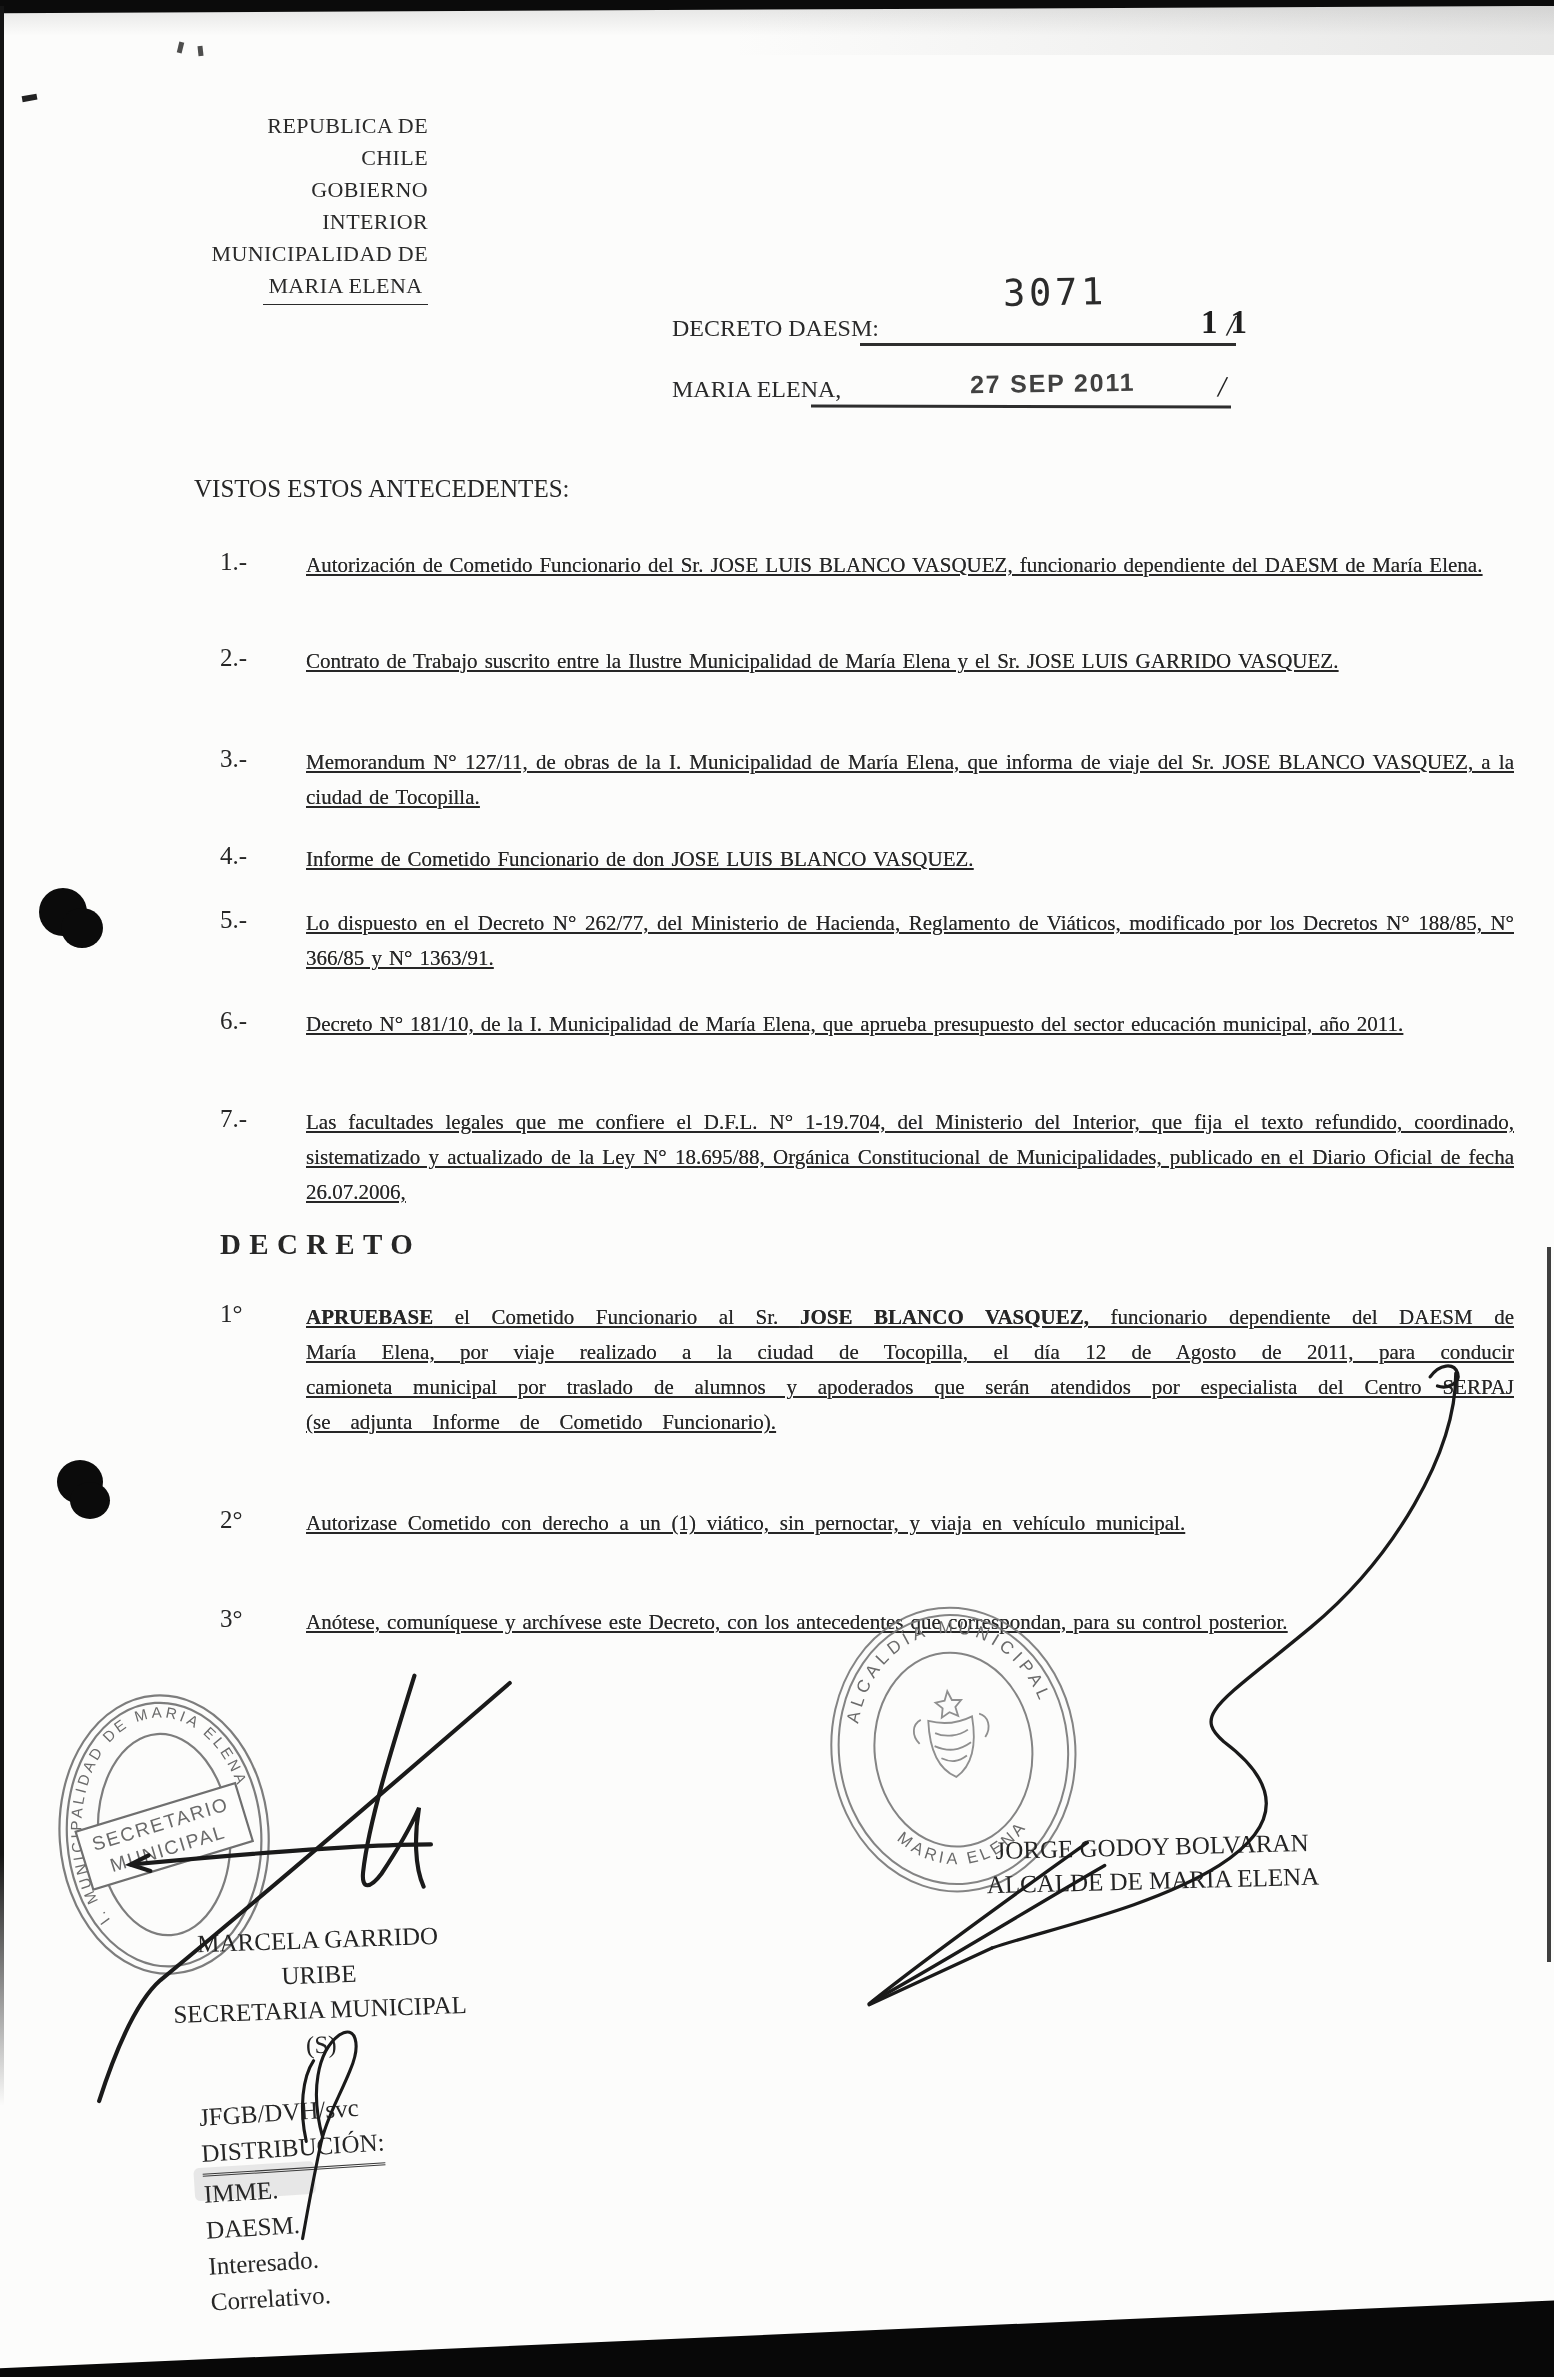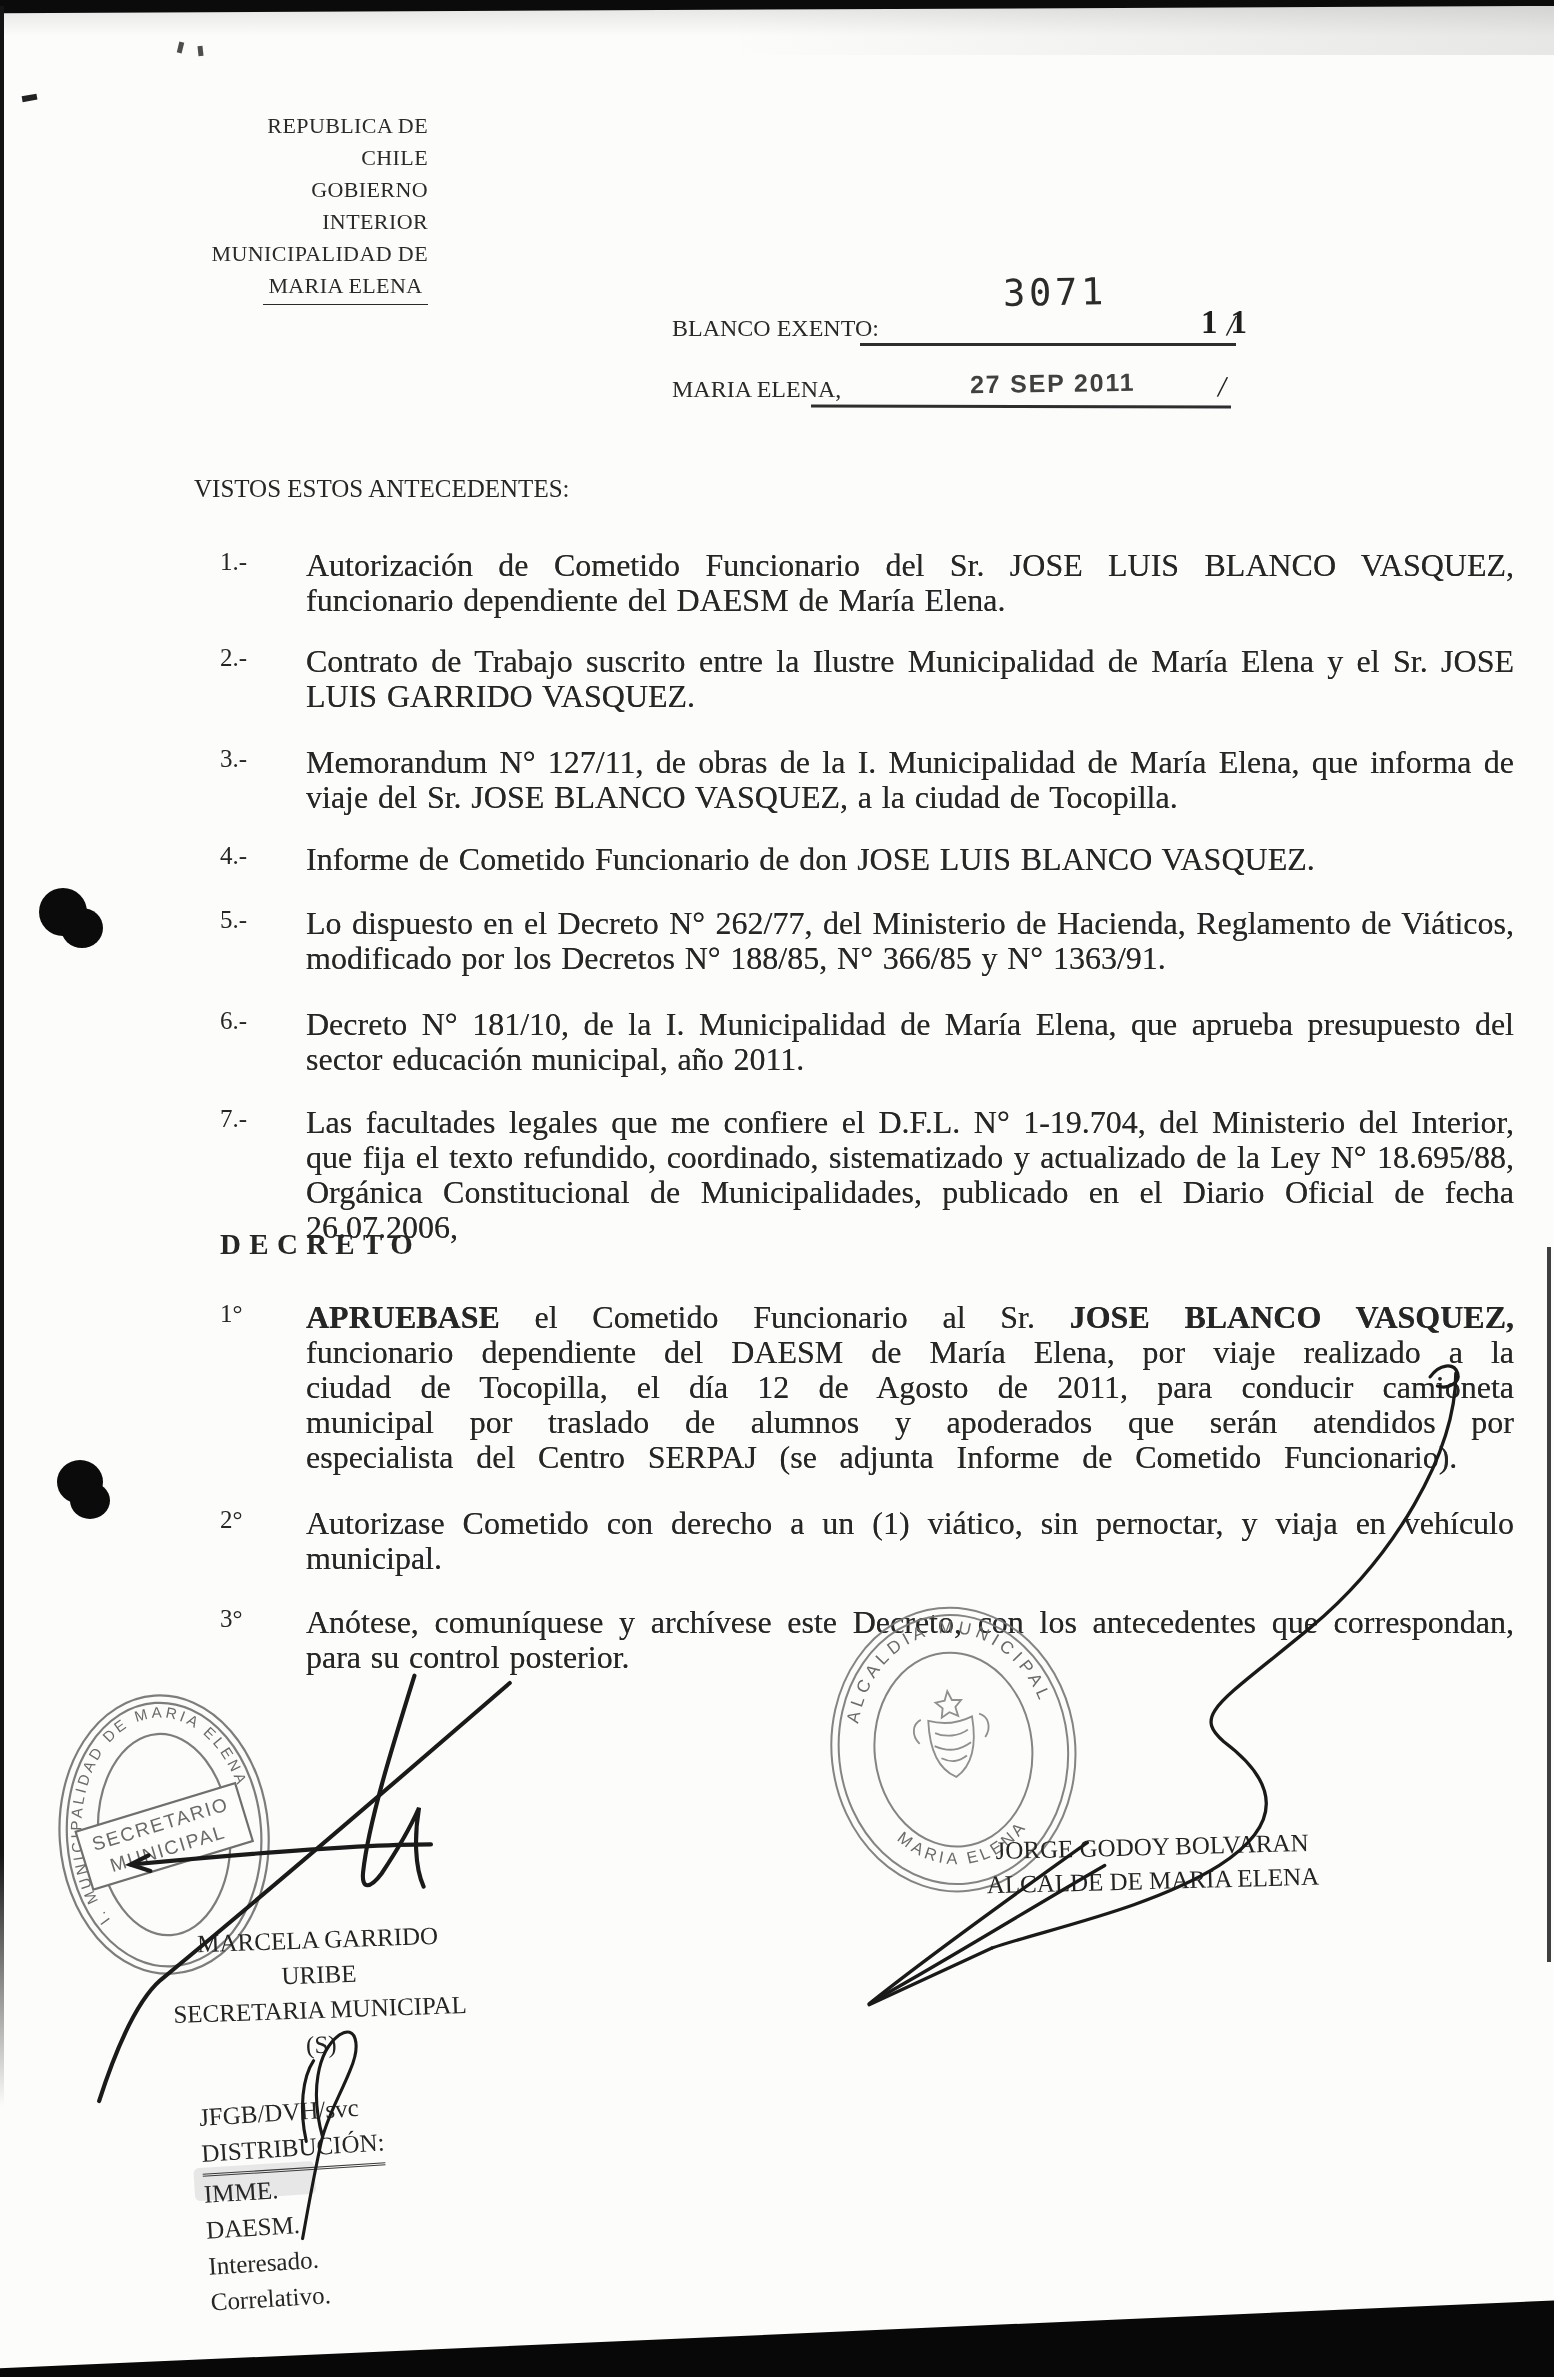--- a/index.html
+++ b/index.html
@@ -32,22 +32,22 @@
   .stamp-num{font-family:"DejaVu Sans Mono",monospace;font-size:37px;
     letter-spacing:3.7px;color:#2b2b2b;transform:rotate(-1deg);}
   .hand-num{font-size:33px;font-weight:700;letter-spacing:14.7px;color:#1e1e1e;}
   .slash{font-size:31px;color:#222;transform:rotate(8deg);}
   .uline{height:2.8px;background:#2e2e2e;}
   .date-stamp{font-family:"Liberation Sans",sans-serif;font-weight:700;
     font-size:25px;letter-spacing:1.8px;color:#333;opacity:.93;transform:rotate(-.8deg);}
   .title{font-size:25px;color:#262626;}
   .para-row{left:220px;width:1295px;}
   .para-row .num{position:absolute;left:0;top:0;font-size:25px;}
-  .para-row .txt{margin-left:86px;width:1208px;font-size:32px;line-height:35px;
-    text-align:justify;word-spacing:1.8px;text-shadow:0 0 0.5px rgba(40,40,40,.75);}
+  .para-row .txt{margin-left:86px;width:1208px;font-size:21px;line-height:35px;
+    text-align:justify;word-spacing:1.8px;text-shadow:0 0 0.5px rgba(40,40,40,.75);text-decoration:underline;}
   .loose .txt{word-spacing:5.5px;}
   .xloose .txt{word-spacing:14.7px;}
   .decreto-title{left:220px;top:1228px;font-size:29px;font-weight:700;letter-spacing:8.3px;}
   .b{font-weight:700;}
   .namesL{left:168px;top:1922px;width:303px;text-align:center;font-size:25px;
     line-height:35px;color:#242424;transform:rotate(-2deg);}
   .namesR{left:983px;top:1830px;width:339px;text-align:center;font-size:25px;
     line-height:34px;color:#242424;transform:rotate(-1.5deg);}
   .footer{left:198px;top:2100px;width:385px;font-size:25px;line-height:36px;
     color:#262626;transform:rotate(-3.6deg);transform-origin:0 0;}
@@ -61,21 +61,21 @@
 </head>
 <body>
 
 <div class="abs hdr">
   <div>REPUBLICA DE CHILE</div>
   <div>GOBIERNO  INTERIOR</div>
   <div>MUNICIPALIDAD DE</div>
   <div><span class="u">MARIA ELENA</span></div>
 </div>
 
-<div class="abs lbl" style="left:672px;top:315px">BLANCO EXENTO:</div>
+<div class="abs lbl" style="left:672px;top:315px">DECRETO DAESM:</div>
 <div class="abs stamp-num" style="left:1003px;top:271px">3071</div>
 <div class="abs hand-num" style="left:1201px;top:304px">11</div>
 <div class="abs slash" style="left:1227px;top:308px">/</div>
 <div class="abs uline" style="left:860px;top:343px;width:376px"></div>
 
 <div class="abs lbl" style="left:672px;top:376px">MARIA ELENA,</div>
 <div class="abs date-stamp" style="left:970px;top:369px">27 SEP 2011</div>
 <div class="abs slash" style="left:1218px;top:369px">/</div>
 <div class="abs uline" style="left:811px;top:405px;width:420px;transform:rotate(.15deg)"></div>
 

